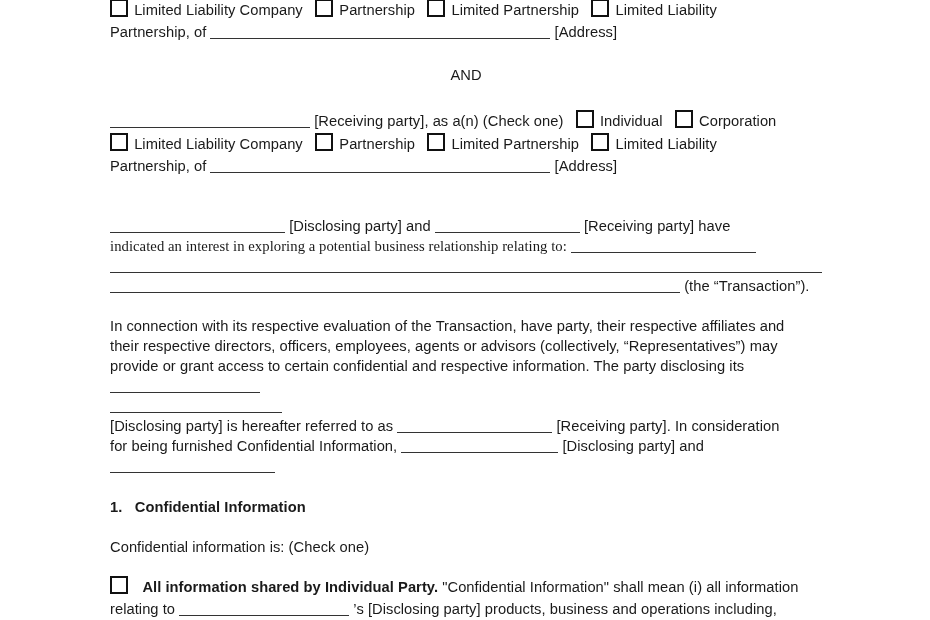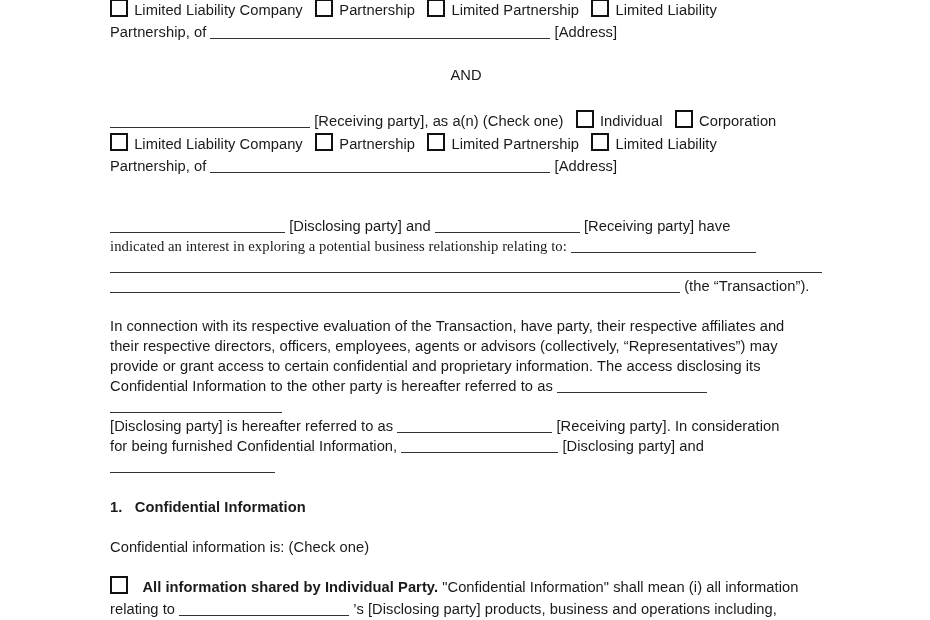--- a/index.html
+++ b/index.html
@@ -150,24 +150,23 @@
       <span>(the “Transaction”).</span>
     </div>
 
     <div class="line" style="position:absolute; left:0; top:315px;">
       <span>In connection with its respective evaluation of the Transaction, have party, their respective affiliates and</span>
     </div>
     <div class="line" style="position:absolute; left:0; top:335px;">
       <span>their respective directors, officers, employees, agents or advisors (collectively, “Representatives”) may</span>
     </div>
     <div class="line" style="position:absolute; left:0; top:355px;">
-      <span>provide or grant access to certain confidential and proprietary information. The access disclosing its</span>
+      <span>provide or grant access to certain confidential and respective information. The party disclosing its</span>
     </div>
     <div class="line" style="position:absolute; left:0; top:375px;">
-      <span>Confidential Information to the other party is hereafter referred to as</span>
       <span class="blank" style="width:150px;"></span>
     </div>
     <div class="line" style="position:absolute; left:0; top:395px;">
       <span class="blank" style="width:172px;"></span>
     </div>
     <div class="line" style="position:absolute; left:0; top:415px;text-align:center;">
       <span>[Disclosing party] is hereafter referred to as</span>
       <span class="blank" style="width:155px;"></span>
       <span>[Receiving party]. In consideration</span>
     </div>

